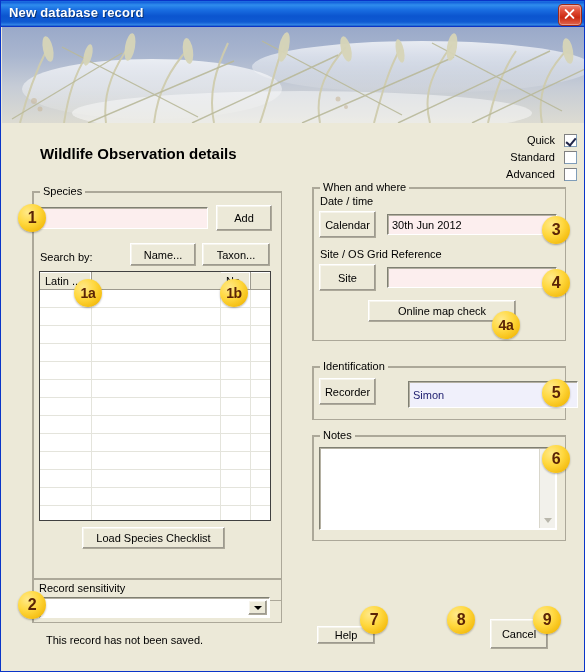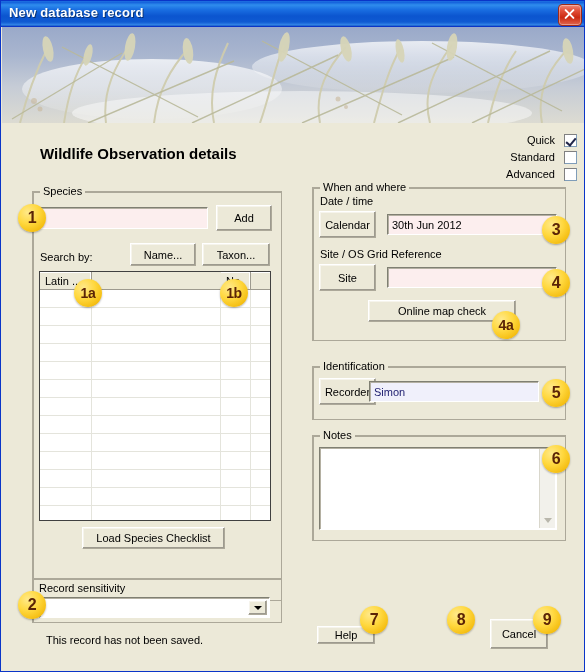--- a/index.html
+++ b/index.html
@@ -566,21 +566,21 @@
     <div class="label" style="left:318px; top:125px;">Site / OS Grid Reference</div>
     <div class="btn" style="left:317px; top:141px; width:57px; height:27px;">Site</div>
     <div class="field pink" style="left:385px; top:144px; width:170px; height:21px;"></div>
 
     <div class="btn" style="left:366px; top:177px; width:148px; height:22px;">Online map check</div>
 
     <div class="groupbox" style="left:310px; top:243px; width:254px; height:54px;">
       <span class="gb-legend">Identification</span>
     </div>
     <div class="btn" style="left:317px; top:255px; width:57px; height:27px;">Recorder</div>
-    <div class="field lilac" style="left:367px; top:258px; width:170px; height:21px;">Simon</div>
+    <div class="field lilac" style="left:406px; top:258px; width:170px; height:27px;">Simon</div>
 
     <div class="groupbox" style="left:310px; top:312px; width:254px; height:106px;">
       <span class="gb-legend">Notes</span>
     </div>
     <div id="notes-box" style="left:317px; top:324px; width:238px; height:83px;">
       <span class="label" style="left:4px; top:3px;"></span>
       <div id="notes-scroll">
         <div class="sb-arrow up">
             <i></i>
           </div>

